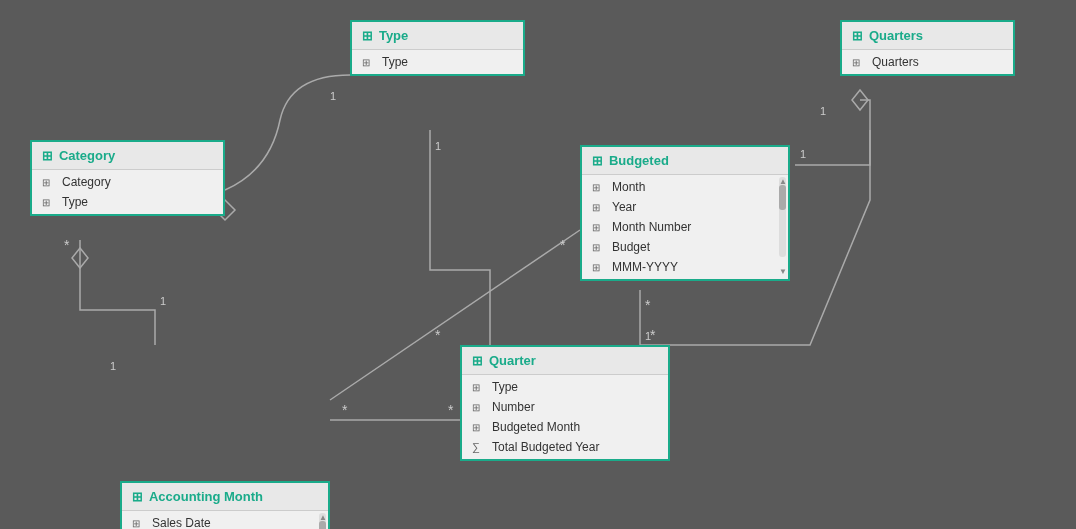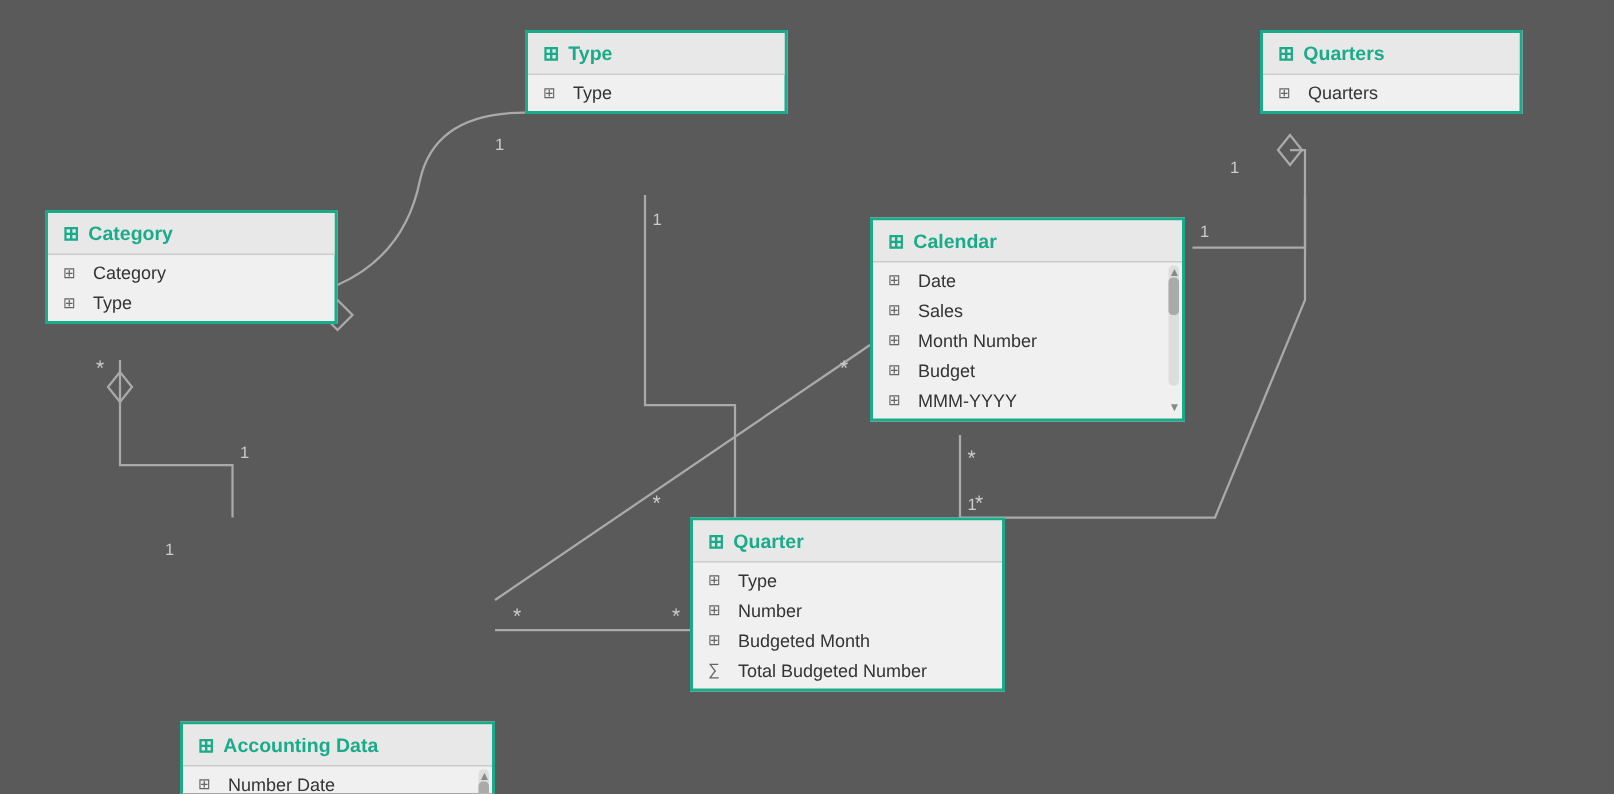--- a/index.html
+++ b/index.html
@@ -179,30 +179,30 @@
     <div class="table-row">
       <span class="field-icon">⊞</span>
       <span>Type</span>
     </div>
   </div>
 </div>
 
 <div class="table-card scrollbar-visible" style="left: 580px; top: 145px; width: 210px;">
   <div class="table-header">
     <span>⊞</span>
-    <span>Calendar</span>
+    <span>Budgeted</span>
   </div>
   <div class="table-body" style="position:relative;">
     <div class="table-row">
       <span class="field-icon">⊞</span>
-      <span>Date</span>
-    </div>
-    <div class="table-row">
-      <span class="field-icon">⊞</span>
-      <span>Sales</span>
+      <span>Month</span>
+    </div>
+    <div class="table-row">
+      <span class="field-icon">⊞</span>
+      <span>Year</span>
     </div>
     <div class="table-row">
       <span class="field-icon">⊞</span>
       <span>Month Number</span>
     </div>
     <div class="table-row">
       <span class="field-icon">⊞</span>
       <span>Budget</span>
     </div>
     <div class="table-row">
@@ -215,26 +215,26 @@
     </div>
 
     <div style="position:absolute; right:2px; top:2px; width:7px; height:10px; text-align:center; font-size:8px; color:#888;">▲</div>
     <div style="position:absolute; right:2px; bottom:2px; width:7px; height:10px; text-align:center; font-size:8px; color:#888;">▼</div>
   </div>
 </div>
 
 <div class="table-card scrollbar-visible" style="left: 120px; top: 345px; width: 210px;">
   <div class="table-header">
     <span>⊞</span>
-    <span>Accounting Data</span>
+    <span>Accounting Month</span>
   </div>
   <div class="table-body" style="position:relative;">
     <div class="table-row">
       <span class="field-icon">⊞</span>
-      <span>Number Date</span>
+      <span>Sales Date</span>
     </div>
 
     <div style="position:absolute; right:2px; top:2px; width:7px; height:80px; background:#ddd; border-radius:3px;">
       <div style="width:7px; height:25px; background:#aaa; border-radius:3px; position:absolute; top:8px;"></div>
     </div>
     <div style="position:absolute; right:2px; top:2px; width:7px; height:10px; text-align:center; font-size:8px; color:#888;">▲</div>
 
   </div>
 </div>
 
@@ -251,16 +251,16 @@
     <div class="table-row">
       <span class="field-icon">⊞</span>
       <span>Number</span>
     </div>
     <div class="table-row">
       <span class="field-icon">⊞</span>
       <span>Budgeted Month</span>
     </div>
     <div class="table-row">
       <span class="sigma-icon">∑</span>
-      <span>Total Budgeted Number</span>
+      <span>Total Budgeted Year</span>
     </div>
   </div>
 </div>
 
 </body></html>

